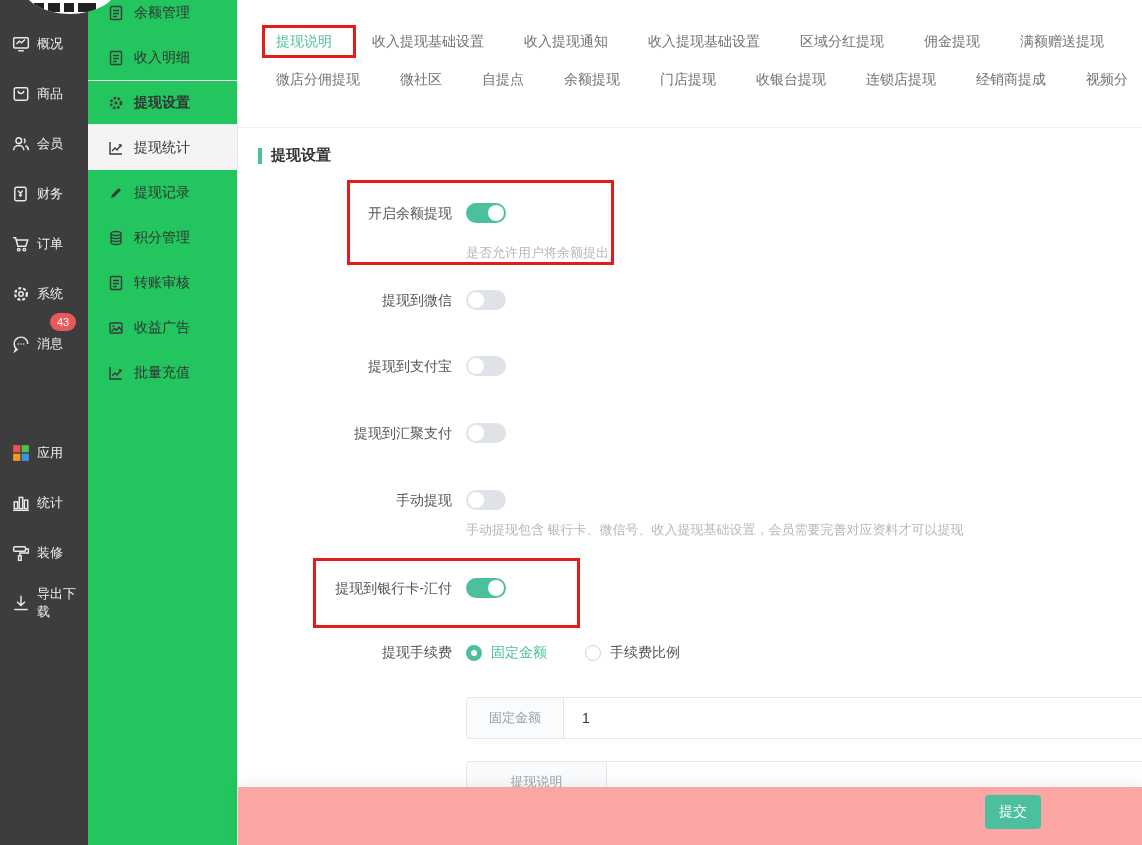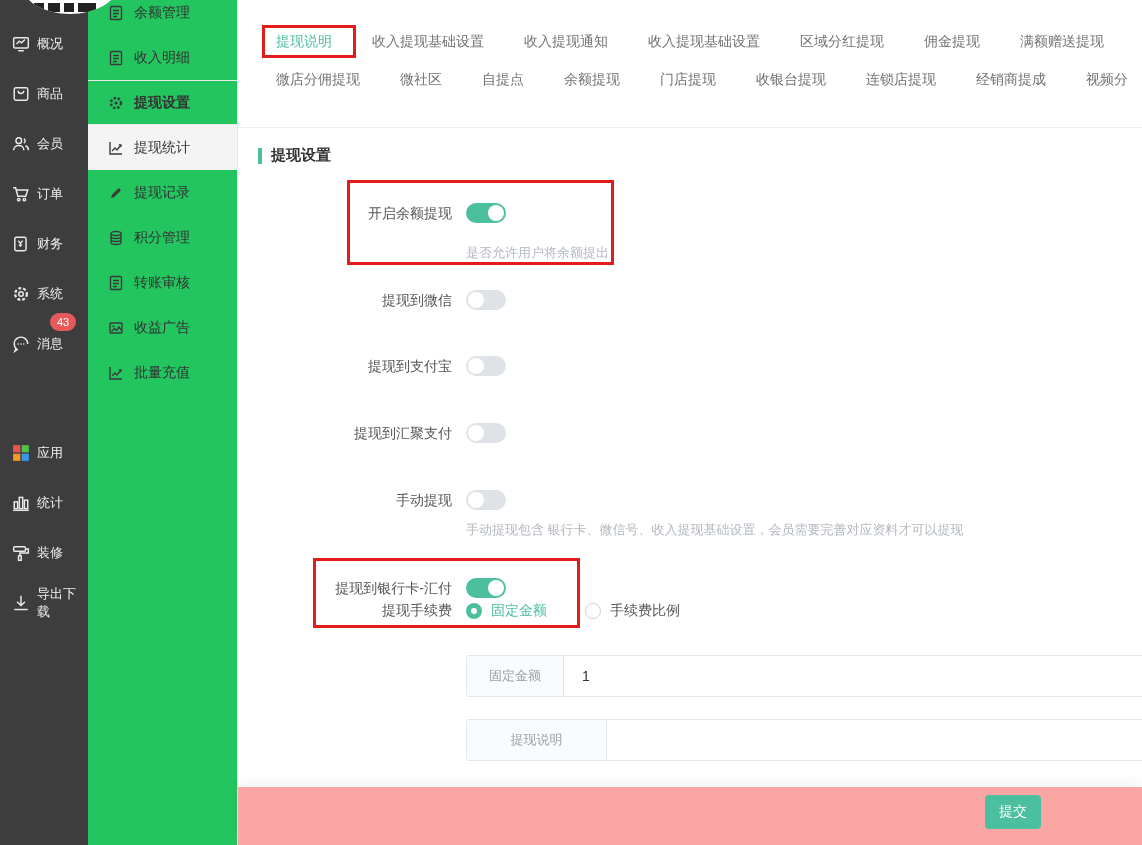--- a/index.html
+++ b/index.html
@@ -56,21 +56,21 @@
   .section-head .stitle { font-size:15px; font-weight:bold; color:#333; }
 
   .form { margin-top:36px; }
   .frow { display:flex; align-items:flex-end; min-height:22px; }
   .flabel { width:214px; text-align:right; margin-right:14px; font-size:14px;
     color:#555; white-space:nowrap; }
   .hint { margin-left:228px; font-size:13px; color:#b3b8bf; }
   .hint1 { margin-top:21px; }
   .r2 { margin-top:26px; } .r3 { margin-top:44px; } .r4 { margin-top:45px; }
   .r5 { margin-top:45px; } .hint2 { margin-top:11px; } .r6 { margin-top:37px; }
-  .rfee { } .rin1 { margin-top:35px; } .rin2 { margin-top:22px; }
+  .rfee { margin-top:42px; } .rin1 { margin-top:35px; } .rin2 { margin-top:22px; }
 
   
   .toggle { width:40px; height:20px; border-radius:10px; background:#dfe3e8;
     position:relative; cursor:pointer; flex:0 0 40px; }
   .toggle .knob { position:absolute; top:2px; left:2px; width:16px; height:16px;
     border-radius:50%; background:#fff; }
   .toggle.on { background:#4cbf9f; }
   .toggle.on .knob { left:22px; }
 
   
@@ -139,35 +139,35 @@
             <path d="M1.5 13.5c0-2.6 2-4.2 4.5-4.2s4.5 1.6 4.5 4.2"></path>
             <path d="M10.5 3.2a2.3 2.3 0 0 1 0 4"></path>
             <path d="M12 9.6c1.6.6 2.6 2 2.6 3.9"></path>
           </svg>
       </span>
       <span>会员</span>
     </li>
     <li>
       <span class="nicon">
         <svg width="18" height="18" viewBox="0 0 16 16" fill="none" stroke="currentColor" stroke-width="1.3">
+            <rect x="2.5" y="2" width="10" height="12" rx="1.5"></rect>
+            <path d="M5.5 5l2 2.5 2-2.5M7.5 7.5v3M6 9h3"></path>
+          </svg>
+      </span>
+      <span>财务</span>
+    </li>
+    <li>
+      <span class="nicon">
+        <svg width="18" height="18" viewBox="0 0 16 16" fill="none" stroke="currentColor" stroke-width="1.3">
             <path d="M1 2.5h2.2l2 7.5h7l1.8-5.5H4"></path>
             <circle cx="6" cy="13" r="1.1"></circle>
             <circle cx="11" cy="13" r="1.1"></circle>
           </svg>
       </span>
       <span>订单</span>
-    </li>
-    <li>
-      <span class="nicon">
-        <svg width="18" height="18" viewBox="0 0 16 16" fill="none" stroke="currentColor" stroke-width="1.3">
-            <rect x="2.5" y="2" width="10" height="12" rx="1.5"></rect>
-            <path d="M5.5 5l2 2.5 2-2.5M7.5 7.5v3M6 9h3"></path>
-          </svg>
-      </span>
-      <span>财务</span>
     </li>
     <li>
       <span class="nicon">
         <svg width="18" height="18" viewBox="0 0 16 16" fill="none" stroke="currentColor">
             <circle cx="8" cy="8" r="5.2" stroke-width="2" stroke-dasharray="2.6 1.7"></circle>
             <circle cx="8" cy="8" r="2" stroke-width="1.3"></circle>
           </svg>
       </span>
       <span>系统</span>
     </li>

